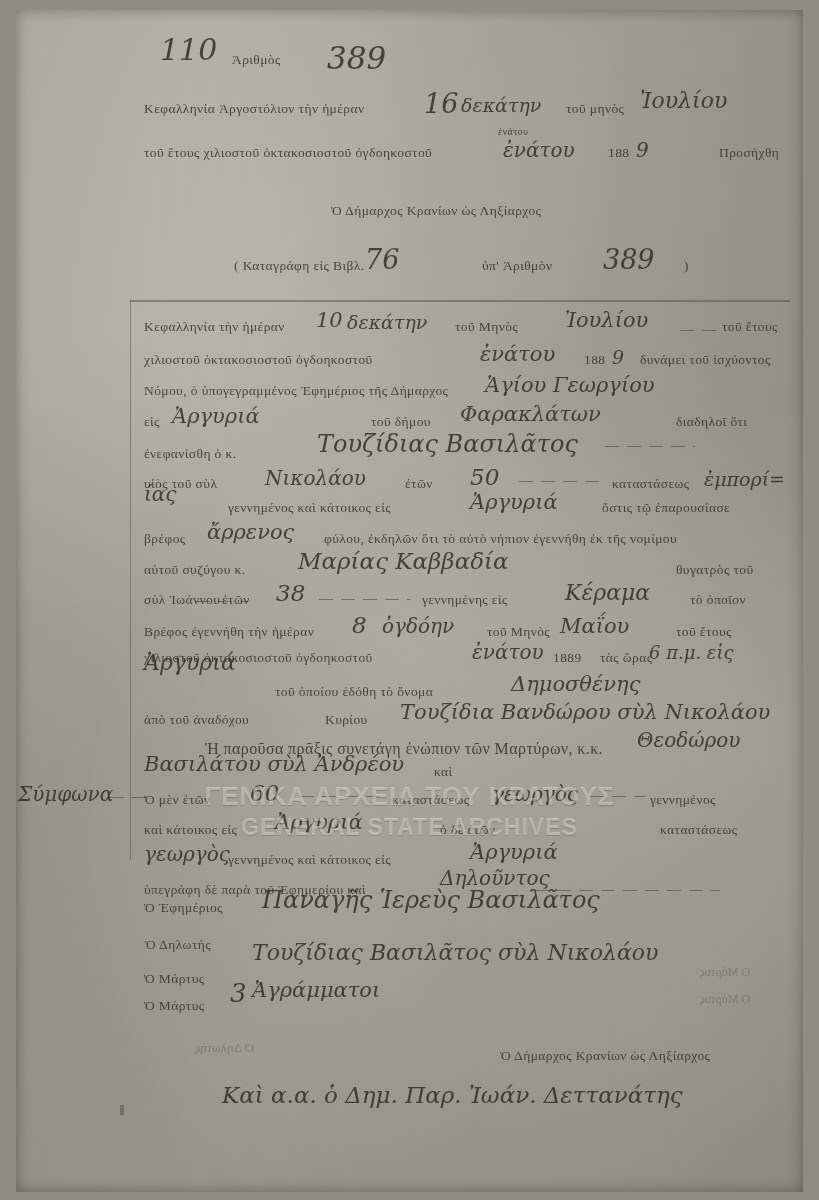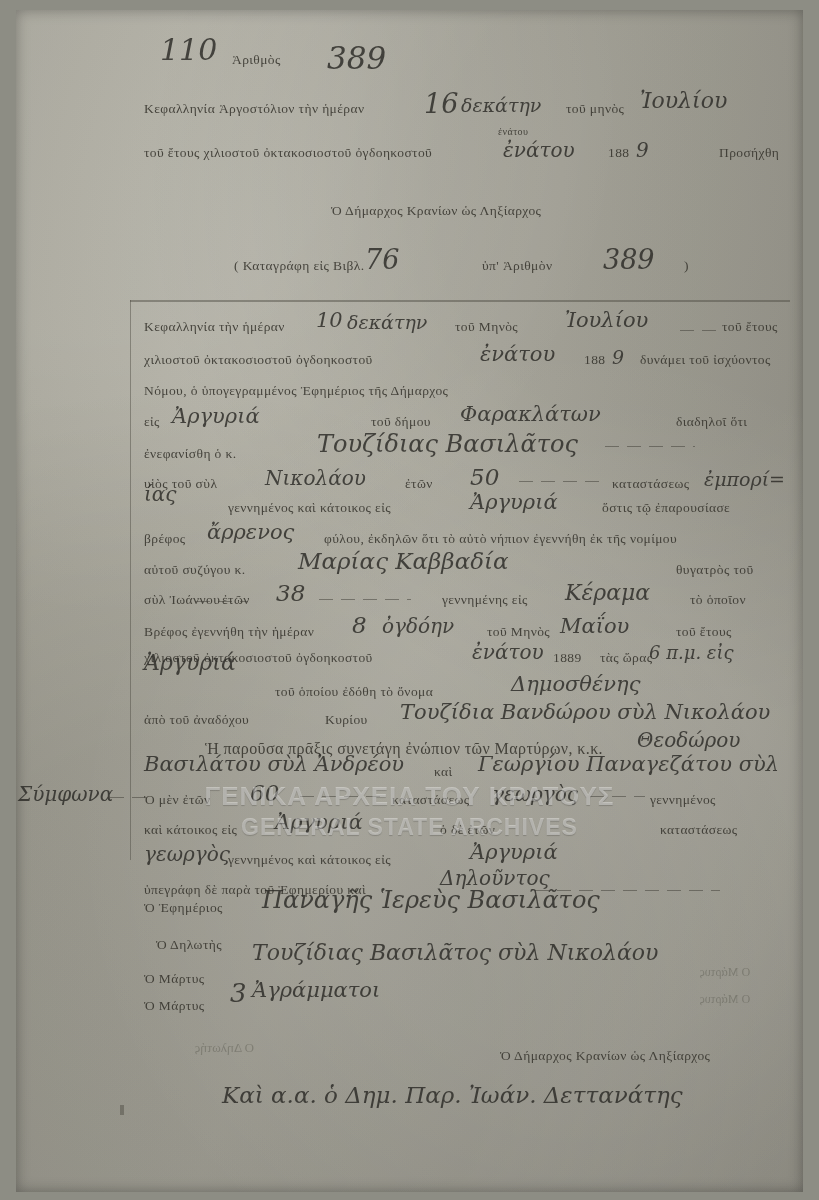--- a/index.html
+++ b/index.html
@@ -162,20 +162,21 @@
     <div class="hw" style="left:565px; top:308px; font-size:21px;">Ἰουλίου</div>
     <div class="pr" style="left:722px; top:319px;">τοῦ ἔτους</div>
 
     <div class="pr" style="left:144px; top:352px;">χιλιοστοῦ ὀκτακοσιοστοῦ ὀγδοηκοστοῦ</div>
     <div class="hw" style="left:480px; top:342px; font-size:21px;">ἐνάτου</div>
     <div class="pr" style="left:584px; top:352px;">188</div>
     <div class="hw" style="left:612px; top:346px; font-size:19px;">9</div>
     <div class="pr" style="left:640px; top:352px;">δυνάμει τοῦ ἰσχύοντος</div>
 
     <div class="pr" style="left:144px; top:383px;">Νόμου, ὁ ὑπογεγραμμένος Ἐφημέριος τῆς Δήμαρχος</div>
+    <div class="hw" style="left:485px; top:373px; font-size:21px;">Ἁγίου Γεωργίου</div>
 
     <div class="pr" style="left:144px; top:414px;">εἰς</div>
     <div class="hw" style="left:172px; top:404px; font-size:21px;">Ἀργυριά</div>
     <div class="pr" style="left:371px; top:414px;">τοῦ δήμου</div>
     <div class="hw" style="left:460px; top:402px; font-size:21px;">Φαρακλάτων</div>
     <div class="pr" style="left:676px; top:414px;">διαδηλοῖ ὅτι</div>
 
     <div class="pr" style="left:144px; top:446px;">ἐνεφανίσθη ὁ κ.</div>
     <div class="hw" style="left:280px; top:430px; font-size:24px;margin-left:37px;">Τουζίδιας Βασιλᾶτος</div>
 
@@ -195,21 +196,21 @@
     <div class="hw" style="left:207px; top:520px; font-size:21px;">ἄρρενος</div>
     <div class="pr" style="left:324px; top:531px;">φύλου, ἐκδηλῶν ὅτι τὸ αὐτὸ νήπιον ἐγεννήθη ἐκ τῆς νομίμου</div>
 
     <div class="pr" style="left:144px; top:562px;">αὐτοῦ συζύγου κ.</div>
     <div class="hw" style="left:298px; top:548px; font-size:23px;">Μαρίας Καββαδία</div>
     <div class="pr" style="left:676px; top:562px;">θυγατρὸς τοῦ</div>
 
     <div class="pr" style="left:144px; top:592px;">σὺλ Ἰωάννου</div>
     <div class="pr" style="left:222px; top:592px;">ἐτῶν</div>
     <div class="hw" style="left:276px; top:580px; font-size:23px;">38</div>
-    <div class="pr" style="left:422px; top:592px;margin-left:20px;">γεννημένης εἰς</div>
+    <div class="pr" style="left:422px; top:592px;">γεννημένης εἰς</div>
     <div class="hw" style="left:565px; top:580px; font-size:22px;">Κέραμα</div>
     <div class="pr" style="left:690px; top:592px;">τὸ ὁποῖον</div>
 
     <div class="pr" style="left:144px; top:624px;">Βρέφος ἐγεννήθη τὴν ἡμέραν</div>
     <div class="hw" style="left:352px; top:612px; font-size:23px;">8</div>
     <div class="hw" style="left:382px; top:614px; font-size:20px;">ὀγδόην</div>
     <div class="pr" style="left:487px; top:624px;">τοῦ Μηνὸς</div>
     <div class="hw" style="left:560px; top:614px; font-size:21px;">Μαΐου</div>
     <div class="pr" style="left:676px; top:624px;">τοῦ ἔτους</div>
 
@@ -225,21 +226,20 @@
 
     <div class="pr" style="left:144px; top:712px;">ἀπὸ τοῦ ἀναδόχου</div>
     <div class="pr" style="left:325px; top:712px;">Κυρίου</div>
     <div class="hw" style="left:400px; top:700px; font-size:21px;">Τουζίδια Βανδώρου σὺλ Νικολάου</div>
 
     <div class="pr sm" style="left:205px; top:740px;">Ἡ παροῦσα πρᾶξις συνετάγη ἐνώπιον τῶν Μαρτύρων, κ.κ.</div>
     <div class="hw" style="left:637px; top:728px; font-size:20px;">Θεοδώρου</div>
 
     <div class="hw" style="left:144px; top:752px; font-size:21px;">Βασιλάτου σὺλ Ἀνδρέου</div>
     <div class="pr" style="left:434px; top:764px;">καὶ</div>
-    <div class="hw" style="left:478px; top:752px; font-size:21px;">Γεωργίου Παναγεζάτου σὺλ</div>
 
     <div class="pr" style="left:144px; top:792px;">Ὁ μὲν ἐτῶν</div>
     <div class="hw" style="left:250px; top:780px; font-size:23px;">60</div>
     <div class="pr" style="left:392px; top:792px;">καταστάσεως</div>
     <div class="hw" style="left:492px; top:782px; font-size:20px;">γεωργὸς</div>
     <div class="pr" style="left:650px; top:792px;">γεννημένος</div>
 
     <div class="pr" style="left:144px; top:822px;">καὶ κάτοικος εἰς</div>
     <div class="hw" style="left:275px; top:810px; font-size:21px;">Ἀργυριά</div>
     <div class="pr" style="left:440px; top:822px;">ὁ δὲ ἐτῶν</div>
@@ -260,21 +260,21 @@
     <div class="dash" style="left:519px; top:481px; width:86px;"></div>
     <div class="dash" style="left:196px; top:601px; width:52px;"></div>
     <div class="dash" style="left:319px; top:599px; width:92px;"></div>
     <div class="dash" style="left:300px; top:796px; width:86px;"></div>
     <div class="dash" style="left:590px; top:796px; width:55px;"></div>
     <div class="dash" style="left:535px; top:890px; width:185px;"></div>
 
     <div class="pr" style="left:144px; top:900px;">Ὁ Ἐφημέριος</div>
     <div class="hw" style="left:262px; top:886px; font-size:24px;">Παναγῆς Ἱερεὺς Βασιλᾶτος</div>
 
-    <div class="pr" style="left:156px; top:937px;">Ὁ Δηλωτὴς</div>
+    <div class="pr" style="left:145px; top:937px;">Ὁ Δηλωτὴς</div>
     <div class="hw" style="left:252px; top:924px; font-size:22px;margin-top:16px;">Τουζίδιας Βασιλᾶτος σὺλ Νικολάου</div>
 
     <div class="pr" style="left:144px; top:971px;">Ὁ Μάρτυς</div>
     <div class="pr" style="left:144px; top:998px;">Ὁ Μάρτυς</div>
     <div class="hw" style="left:230px; top:978px; font-size:26px;">3</div>
     <div class="hw" style="left:252px; top:978px; font-size:21px;">Ἀγράμματοι</div>
 
     <div class="pr" style="left:500px; top:1048px;">Ὁ Δήμαρχος Κρανίων ὡς Ληξίαρχος</div>
     <div class="hw" style="left:222px; top:1082px; font-size:23px;text-align:center;">Καὶ α.α. ὁ Δημ. Παρ. Ἰωάν. Δεττανάτης</div>
 

